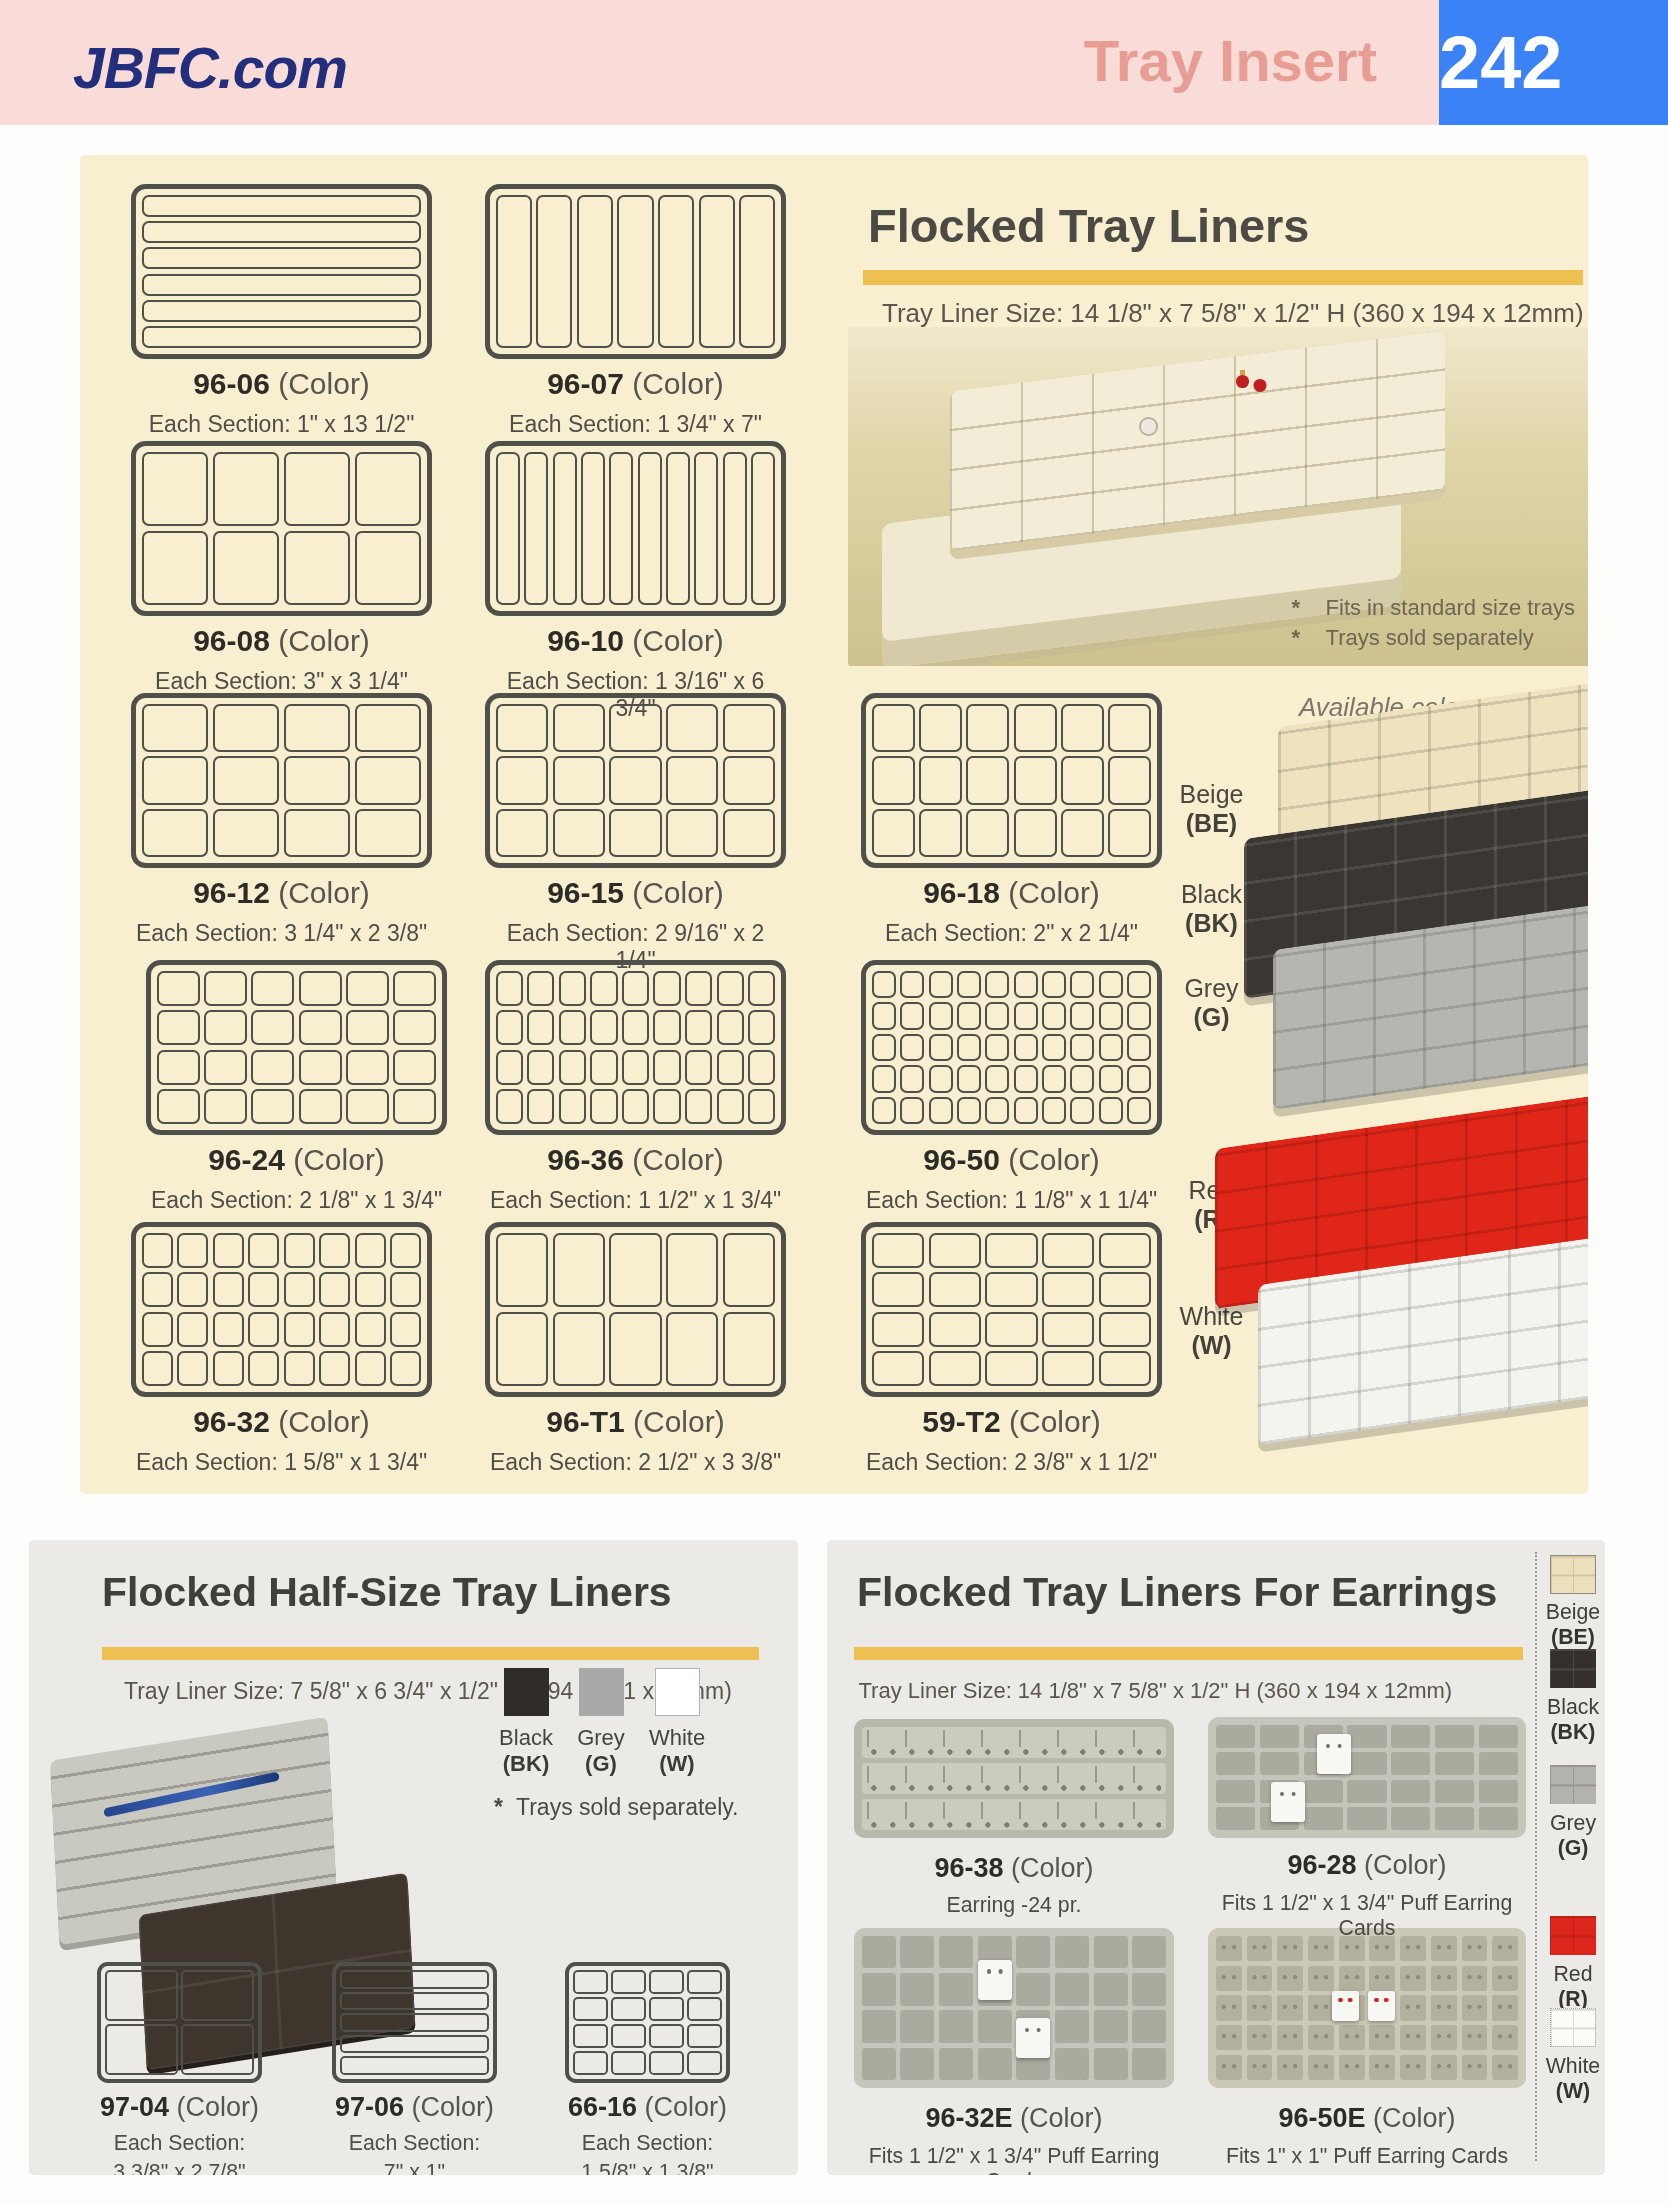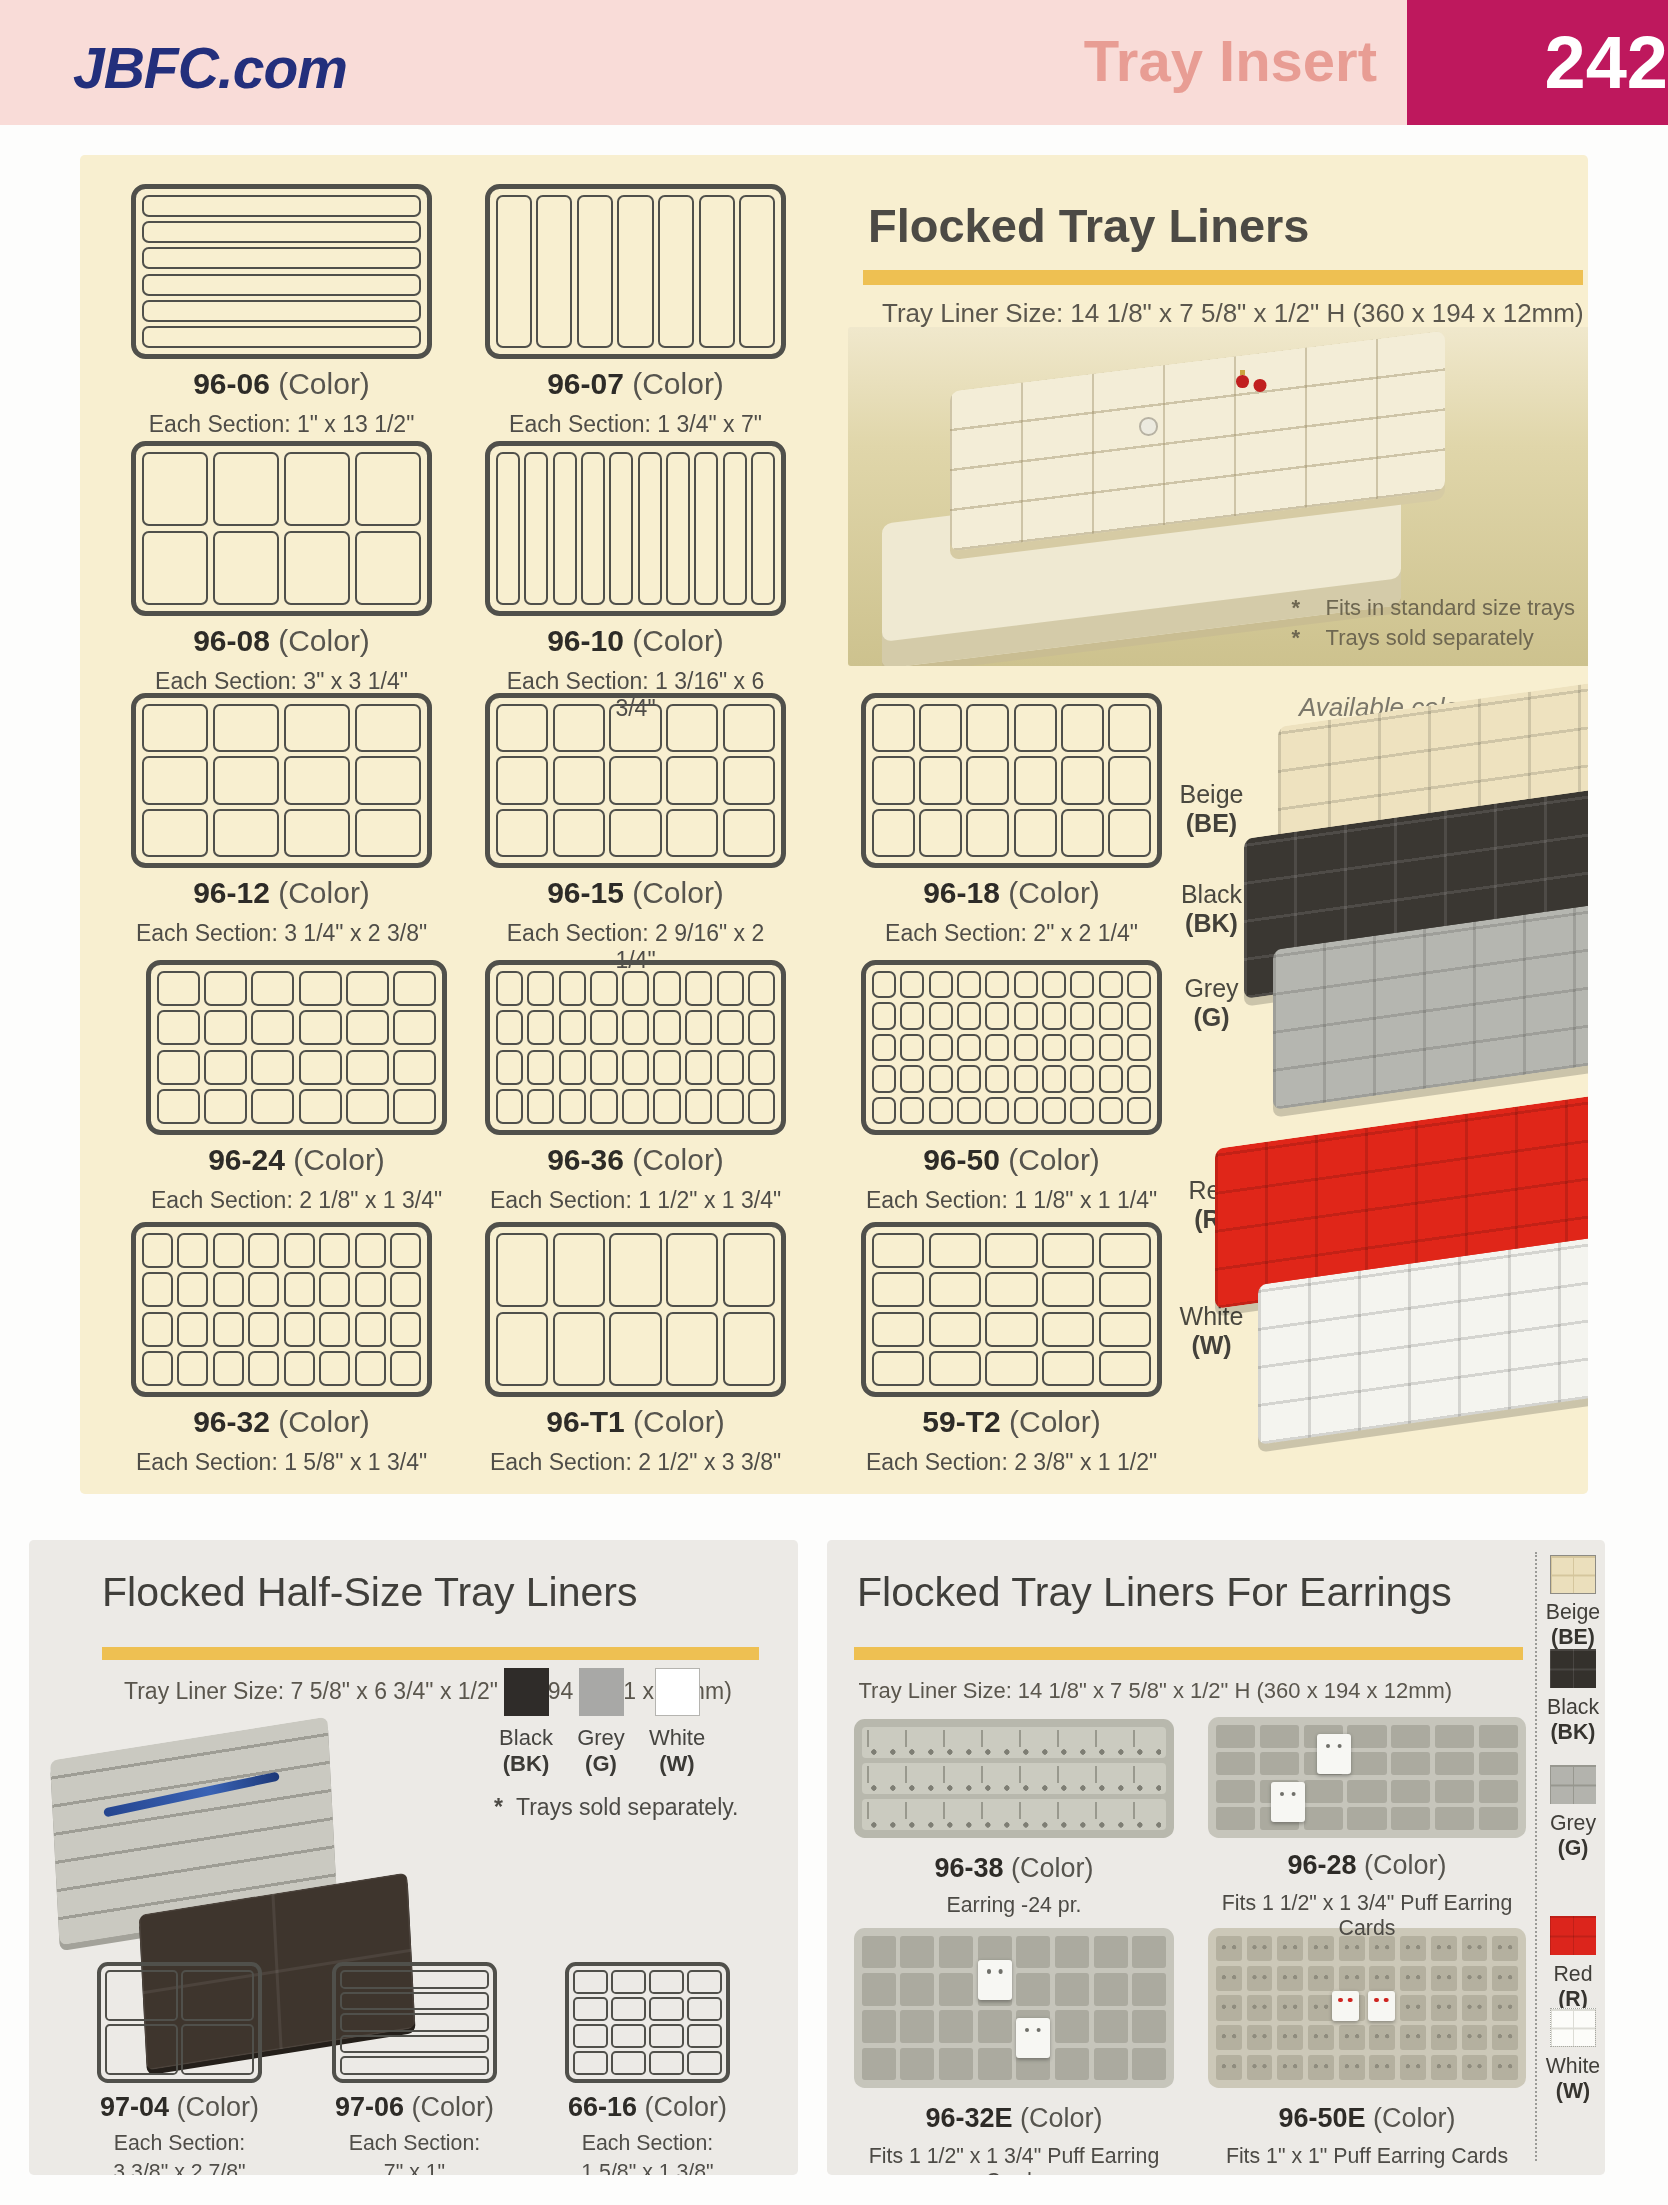--- a/index.html
+++ b/index.html
@@ -2,22 +2,22 @@
 <html style="font-size:7.8px"><head>
 <meta charset="utf-8">
 <style>
   html,body{margin:0;padding:0;width:1668px;height:2205px;background:#fdfdfc;
     font-family:"Liberation Sans",sans-serif;position:relative;overflow:hidden;}
   
   #header{position:absolute;left:0;top:0;width:1668px;height:125px;background:#f9dcd8;}
   .logo{position:absolute;left:73px;top:35px;font-size:57px;font-weight:bold;font-style:italic;
     color:#232f7c;letter-spacing:-1px;}
   .header-title{position:absolute;right:291px;top:27px;font-size:58px;font-weight:bold;color:#e89d94;}
-  .page-block{position:absolute;right:0;top:0;width:261px;height:125px;background:#be185d;
-    display:flex;align-items:center;justify-content:flex-end;}
+  .page-block{position:absolute;right:0;top:0;width:229px;height:125px;background:#3b82f6;
+    display:flex;align-items:center;justify-content:flex-start;}
   .page-num{font-size:74px;font-weight:bold;color:#ffffff;}
   
   #main-panel{position:absolute;left:80px;top:155px;width:1508px;height:1339px;
     background:#f8efd0;border-radius:4.8px;overflow:hidden;}
   .main-title{position:absolute;left:788px;top:43px;font-size:47px;font-weight:bold;color:#4c4a45;}
   .rule{position:absolute;background:#eec052;}
   #main-rule{left:783px;top:115px;width:720px;height:14.5px;}
   .size-line{position:absolute;font-size:26px;color:#5a564d;}
   #main-size{left:802px;top:143px;}
   
@@ -76,21 +76,21 @@
   .st-dark{--ln:rgba(255,255,255,.10);}
   .st-0{left:1198px;top:543px;z-index:1;}
   .st-1{left:1164px;top:655px;z-index:2;}
   .st-2{left:1193px;top:766px;z-index:3;}
   .st-3{left:1135px;top:965px;z-index:4;}
   .st-4{left:1178px;top:1101px;z-index:5;}
   
   .grey-panel{position:absolute;background:#eceae6;border-radius:4.8px;overflow:hidden;}
   #half-panel{left:29px;top:1540px;width:769px;height:635px;}
   #earrings-panel{left:827px;top:1540px;width:778px;height:635px;}
-  .panel-title{position:absolute;font-size:41px;font-weight:normal;color:#403f3b;}
+  .panel-title{position:absolute;font-size:41px;font-weight:bold;color:#403f3b;}
   #half-title{left:73px;top:29px;}
   #half-rule{left:73px;top:107px;width:657px;height:13px;}
   #half-size{left:95px;top:138px;font-size:23px;}
   #earr-title{left:30px;top:29px;}
   #earr-rule{left:27px;top:107px;width:669px;height:13px;}
   #earr-size{left:31.5px;top:138px;font-size:22px;}
   
   #half-photo{position:absolute;left:9.7px;top:165px;width:465px;height:330px;}
   .hp-tray-grey{position:absolute;left:14.5px;top:34px;width:281px;height:184px;background:#cac9c1;
     border-radius:7.8px;transform:rotate(-9deg) skewX(-6deg);box-shadow:0 5.8px 0 #a3a29a;

